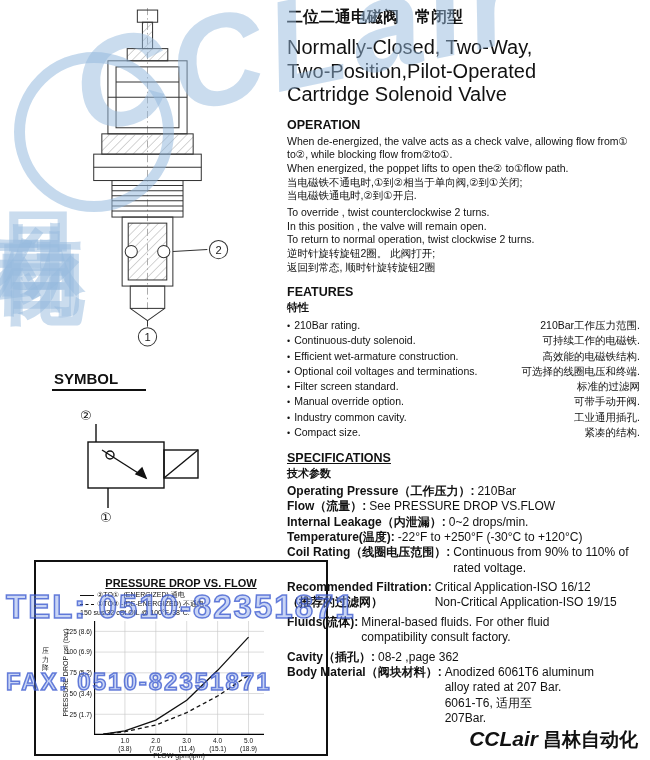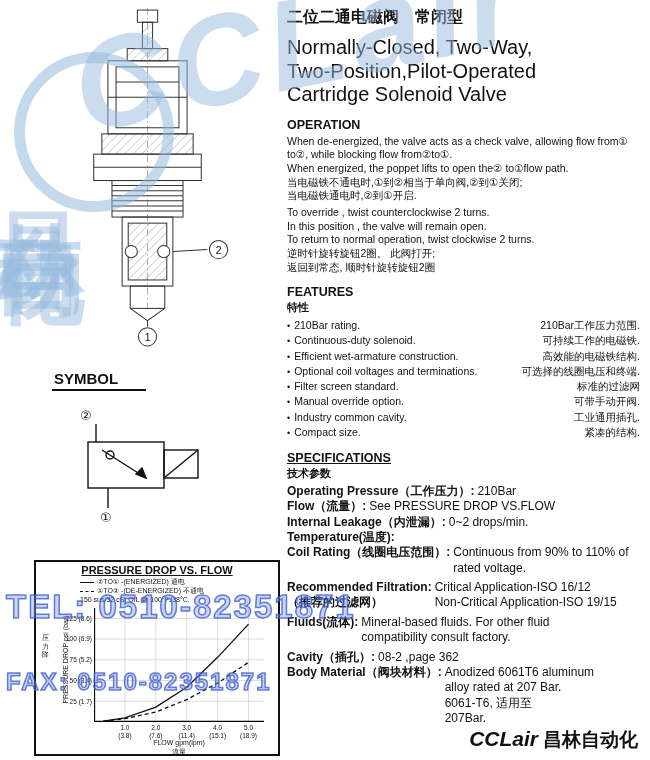--- a/index.html
+++ b/index.html
@@ -14,22 +14,22 @@
          font-size:92px;font-weight:bold;color:rgba(150,185,222,.5);letter-spacing:6px;line-height:1;}
   .wm-tel{left:6px;top:588px;font-size:33px;font-weight:bold;letter-spacing:2px;white-space:nowrap;
           color:rgba(120,150,230,.40);-webkit-text-stroke:1.5px rgba(55,85,205,.75);}
   .wm-fax{left:6px;top:668px;font-size:24px;font-weight:bold;letter-spacing:2px;white-space:nowrap;
           color:rgba(120,150,230,.40);-webkit-text-stroke:1.5px rgba(55,85,205,.75);}
   
   .valve-drawing{position:absolute;left:30px;top:6px;z-index:1;}
   .symbol-heading{position:absolute;left:52px;top:370px;z-index:1;font-size:15px;font-weight:bold;
                   border-bottom:2px solid #111;padding:0 28px 2px 2px;}
   .symbol-svg{position:absolute;left:66px;top:402px;z-index:1;}
-  .chart-box{position:absolute;left:34px;top:560px;width:246px;height:196px;z-index:1;
-             border:2px solid #111;background:rgba(255,255,255,.0);box-sizing:border-box;padding:1px 4px;}
+  .chart-box{position:absolute;left:34px;top:560px;width:294px;height:196px;z-index:1;
+             border:2px solid #111;background:rgba(255,255,255,.0);box-sizing:border-box;padding:14px 4px;}
   .chart-title{font-size:11px;font-weight:bold;text-align:center;text-decoration:underline;margin:1px 0 2px 0;}
   .legend{font-size:7px;line-height:1.25;margin-left:40px;}
   .legend-row{display:flex;align-items:center;gap:3px;}
   .swatch{display:inline-block;width:14px;height:0;border-top:1.5px solid #111;}
   .swatch.dashed{border-top-style:dashed;}
   .plot{position:relative;width:170px;height:114px;margin:4px 0 0 54px;}
   .plot svg{position:absolute;left:0;top:0;overflow:visible;}
   .ytick{position:absolute;left:-38px;width:36px;text-align:right;font-size:6.5px;line-height:1;}
   .xtick{position:absolute;top:116px;width:26px;text-align:center;font-size:6.5px;line-height:1.15;white-space:pre-line;}
   .ylab-cn{position:absolute;left:-52px;top:26px;font-size:7px;line-height:1.2;white-space:pre-line;text-align:center;}
@@ -256,20 +256,21 @@
       <div class="spec-row">
         <span class="spec-lbl">Flow（流量）:</span>
         <span class="spec-val">See  PRESSURE DROP VS.FLOW</span>
       </div>
       <div class="spec-row">
         <span class="spec-lbl">Internal Leakage（内泄漏）:</span>
         <span class="spec-val">0~2 drops/min.</span>
       </div>
       <div class="spec-row">
         <span class="spec-lbl">Temperature(温度):</span>
+        <span class="spec-val">-22°F to +250°F (-30°C to +120°C)</span>
       </div>
       <div class="spec-row">
         <span class="spec-lbl">Coil Rating（线圈电压范围）:</span>
         <span class="spec-val">Continuous from 90% to 110% of
 rated voltage.</span>
       </div>
       <div class="spec-row gap">
         <span class="spec-lbl">Recommended Filtration:
 （推荐的过滤网）</span>
         <span class="spec-val">Critical Application-ISO 16/12

